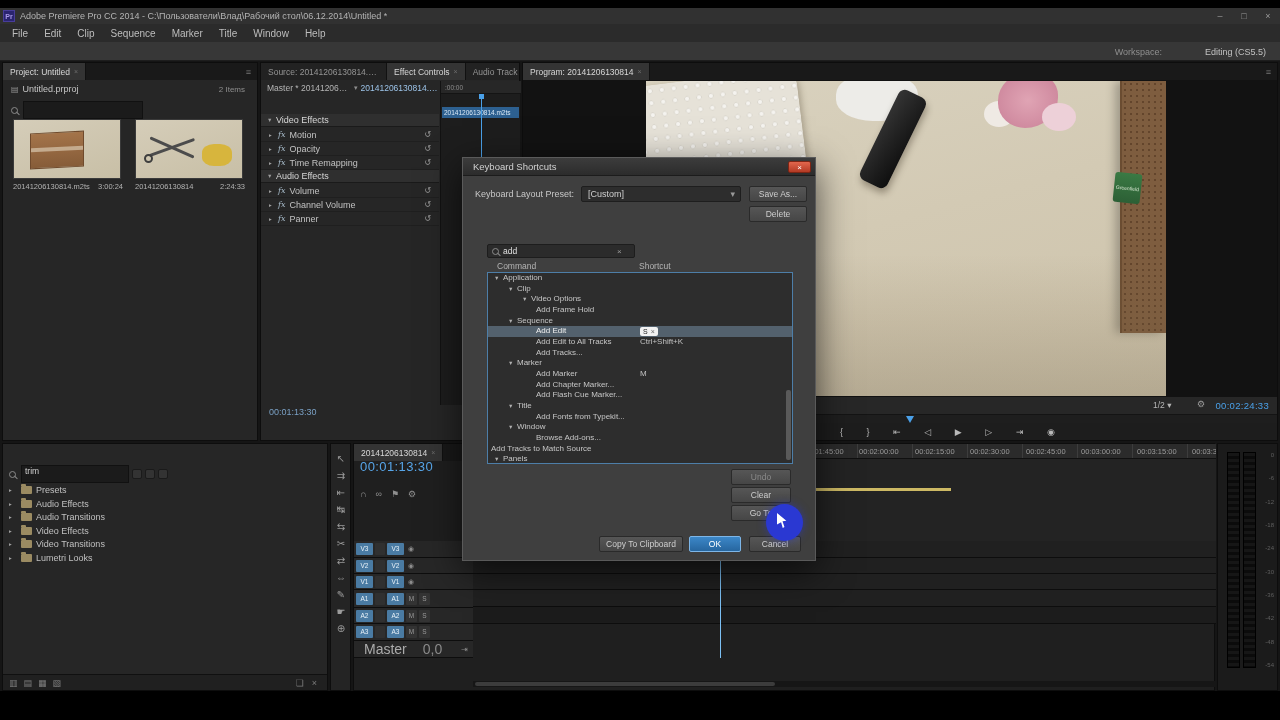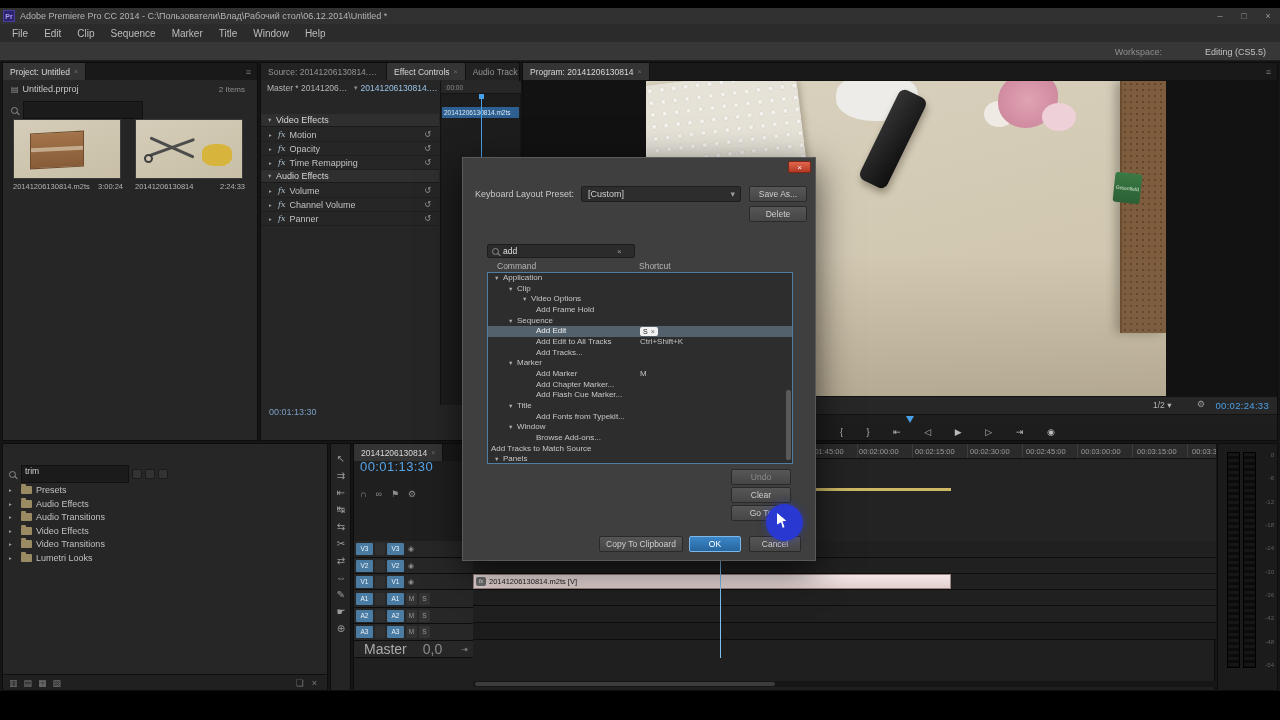--- a/index.html
+++ b/index.html
@@ -466,26 +466,20 @@
       <div class="throw" style="height:17px">
         <span class="mstlab">Master</span>
         <span class="mstval">0,0</span>
         <span class="mstend">⇥</span>
       </div>
     </div>
 
     <div id="tl-clips">
       <div class="crow" style="height:17px"></div>
       <div class="crow" style="height:16px"></div>
-      <div class="crow" style="height:16px">
-        <div class="vclip">
-          <span class="fxbadge">fx</span>
-          <span>20141206130814.m2ts [V]</span>
-        </div>
-      </div>
       <div class="crow" style="height:16px"></div>
       <div class="crow" style="height:17px"></div>
       <div class="crow" style="height:17px;background:#1c1c1c"></div>
     </div>
 
     <div id="tl-ph"></div>
     <div id="tl-hscroll">
         <div></div>
       </div>
   </div>
@@ -501,20 +495,21 @@
       <span>-24</span>
         <span>-30</span>
       <span>-36</span>
         <span>-42</span>
       <span>-48</span>
         <span>-54</span>
     </div>
   </div>
 
   <div id="dlg">
+    <div id="dlg-title"><span>Keyboard Shortcuts</span></div>
     <div id="dlg-close">×</div>
 
     <span class="ab" style="left:12px;top:31px;font-size:9px">Keyboard Layout Preset:</span>
     <div id="dd">
       <span>[Custom]</span>
       <span class="caret">▾</span>
     </div>
     <div class="dbtn" style="left:286px;top:28px;width:58px">Save As...</div>
     <div class="dbtn" style="left:286px;top:48px;width:58px">Delete</div>
 

